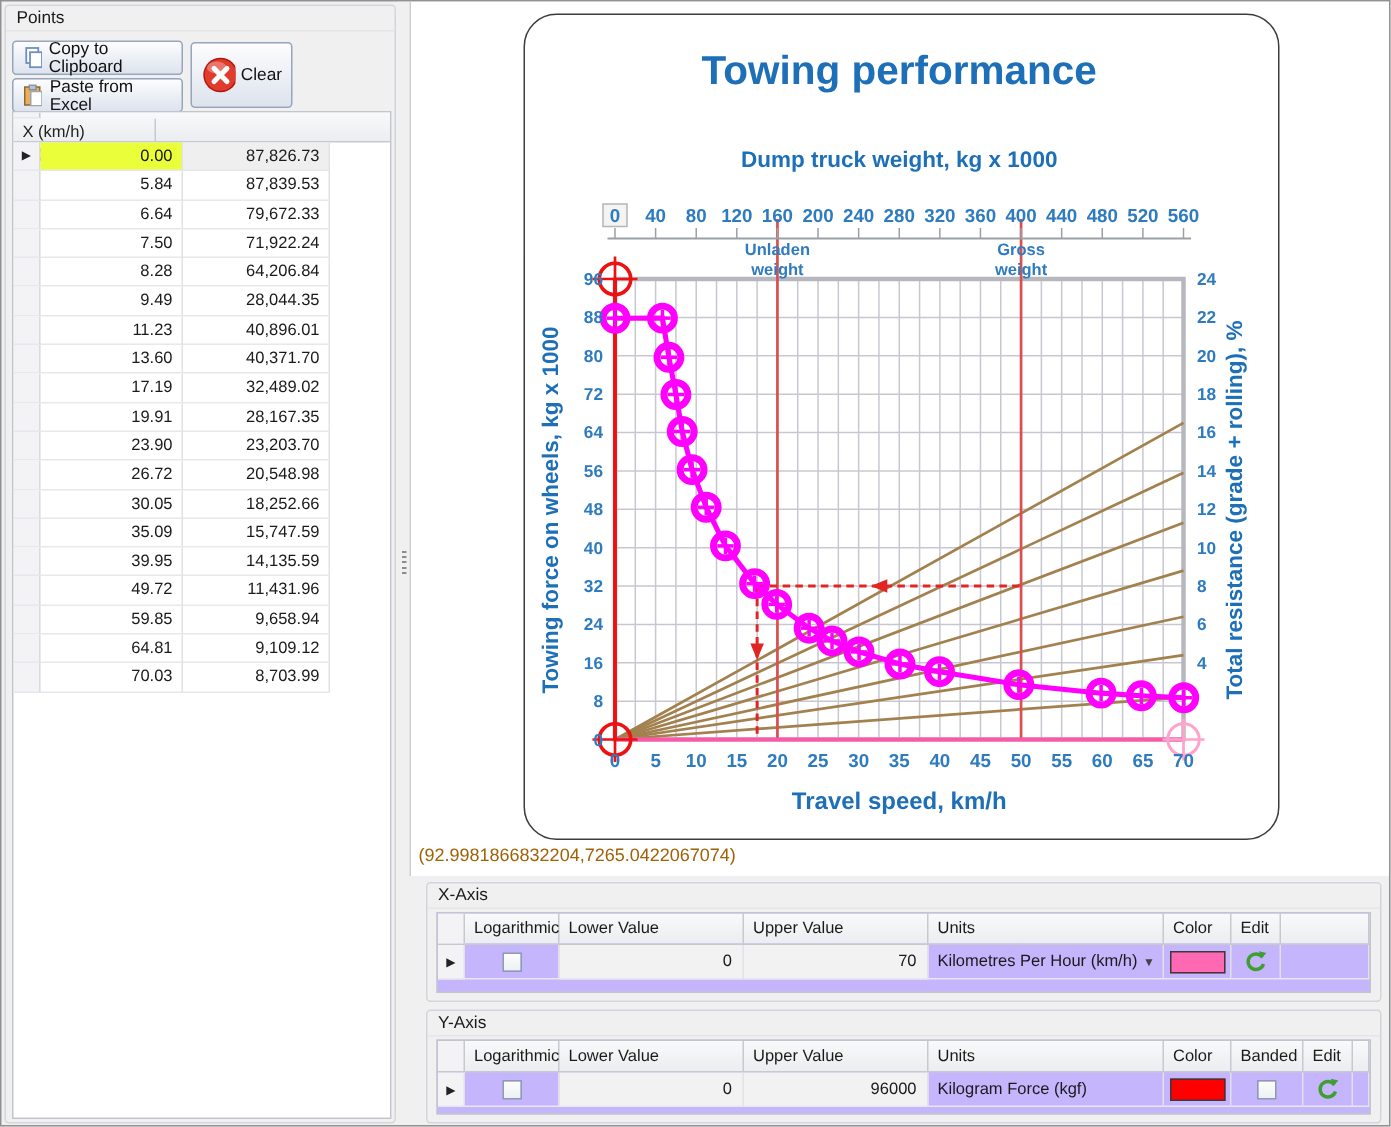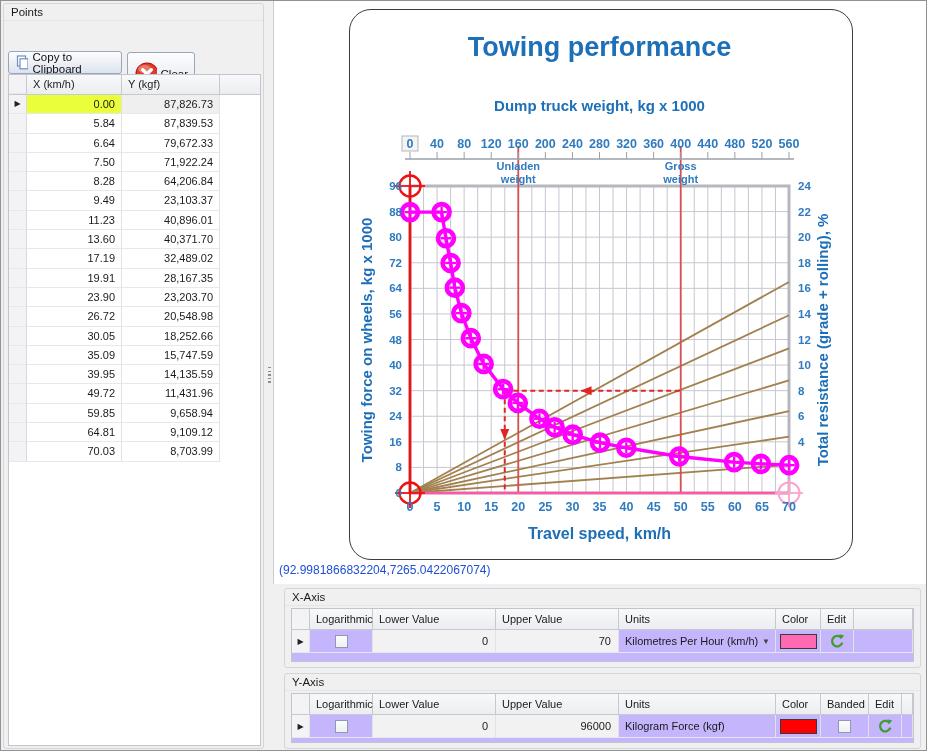--- a/index.html
+++ b/index.html
@@ -9,29 +9,29 @@
 
   
   .groupbox { position:absolute; border:1px solid #d2d6dc; border-radius:3px; background:#f0f0f0; }
   .groupbox .gb-title { height:17px; line-height:17px; padding-left:7px; font-size:11.5px;
                         color:#1a1a1a; border-bottom:1px solid #e2e5ea; }
 
   
   #points-panel { left:2px; top:2px; width:261px; height:746px; }
   .btn { position:absolute; display:flex; align-items:center; gap:5px; padding:1px 6px;
          border:1px solid #97a5bd; border-radius:3px; font-size:11.5px; color:#111;
-         background:linear-gradient(#fdfdfe,#eef1f6 45%,#dde3ee); cursor:default;margin-top:24px; }
+         background:linear-gradient(#fdfdfe,#eef1f6 45%,#dde3ee); cursor:default; }
   #btn-copy  { left:4px; top:23px;  width:114px; height:23px; }
   #btn-paste { left:4px; top:48px;  width:114px; height:23px; }
   #btn-clear { left:123px; top:24px; width:68px; height:44px; gap:4px;justify-content:space-between; }
 
   #points-table { position:absolute; left:4px; top:70px; width:253px; height:672px;
                   background:#fff; border:1px solid #c2c6cc; overflow:hidden; }
   .pt-header { display:flex; height:20px; background:linear-gradient(#f8f9fa,#ebedf0);
-               border-bottom:1px solid #c6c9cf; }
+               border-bottom:1px solid #c6c9cf;flex-direction:column; }
   .pt-header .hcell { border-right:1px solid #c6c9cf; padding:3px 0 0 6px; font-size:11px; color:#222; }
   .pt-row { display:flex; height:19.3px; }
   .cell-sel   { width:18px;  background:#f3f3f5; border-right:1px solid #d8dade;
                 border-bottom:1px solid #e6e8ec; text-align:center; font-size:8px; line-height:18px; color:#222; }
   .cell-x     { width:95px;  border-right:1px solid #e0e2e6; border-bottom:1px solid #e6e8ec;
                 text-align:right; padding:3px 6px 0 0; }
   .cell-y     { width:98px;  border-right:1px solid #e0e2e6; border-bottom:1px solid #e6e8ec;
                 text-align:right; padding:3px 6px 0 0; }
   .cell-extra { flex:1; }
   .pt-row.selected .cell-x { background:#eaff3a; }
@@ -40,21 +40,21 @@
   
   #splitter { position:absolute; left:264px; top:0; width:8px; height:751px; background:#f0f0f0; }
   #splitter .grip { position:absolute; left:2.5px; top:366px; width:3px; height:16px;
     background:repeating-linear-gradient(to bottom,#8d8d8d 0 1.4px,transparent 1.4px 3.6px); }
 
   
   #chart-area { position:absolute; left:272px; top:0; width:655px; height:583px;
                 background:#fff; border-left:1px solid #cccccc; }
   #chart-card { position:absolute; left:75px; top:8px; width:504px; height:551px;
                 background:#fff; border:1.5px solid #3c3c3c; border-radius:22px; }
-  #coords { position:absolute; left:5px; top:562px; font-size:12px; color:#1d4ed8; }
+  #coords { position:absolute; left:5px; top:562px; font-size:12px; color:#a16207; }
 
   
   #x-axis-panel { left:283px; top:587px; width:637px; height:80px; }
   #y-axis-panel { left:283px; top:672px; width:637px; height:76px; }
   .ax-table { position:absolute; left:6px; top:19px; right:6px; bottom:5px;
               background:#c4b5fd; border:1px solid #c2c6cc; overflow:hidden; }
   .ax-header { display:flex; height:21px; background:linear-gradient(#f8f9fa,#ebedf0);
                border-bottom:1px solid #c6c9cf; }
   .ax-header .hcell { border-right:1px solid #c6c9cf; padding:4px 0 0 6px; }
   .ax-row { display:flex; height:23px; }
@@ -142,21 +142,21 @@
           </div>
           <div class="pt-row">
             <div class="cell-sel"></div>
             <div class="cell-x">8.28</div>
             <div class="cell-y">64,206.84</div>
             <div class="cell-extra"></div>
           </div>
           <div class="pt-row">
             <div class="cell-sel"></div>
             <div class="cell-x">9.49</div>
-            <div class="cell-y">23,103.37</div>
+            <div class="cell-y">28,044.35</div>
             <div class="cell-extra"></div>
           </div>
           <div class="pt-row">
             <div class="cell-sel"></div>
             <div class="cell-x">11.23</div>
             <div class="cell-y">40,896.01</div>
             <div class="cell-extra"></div>
           </div>
           <div class="pt-row">
             <div class="cell-sel"></div>

